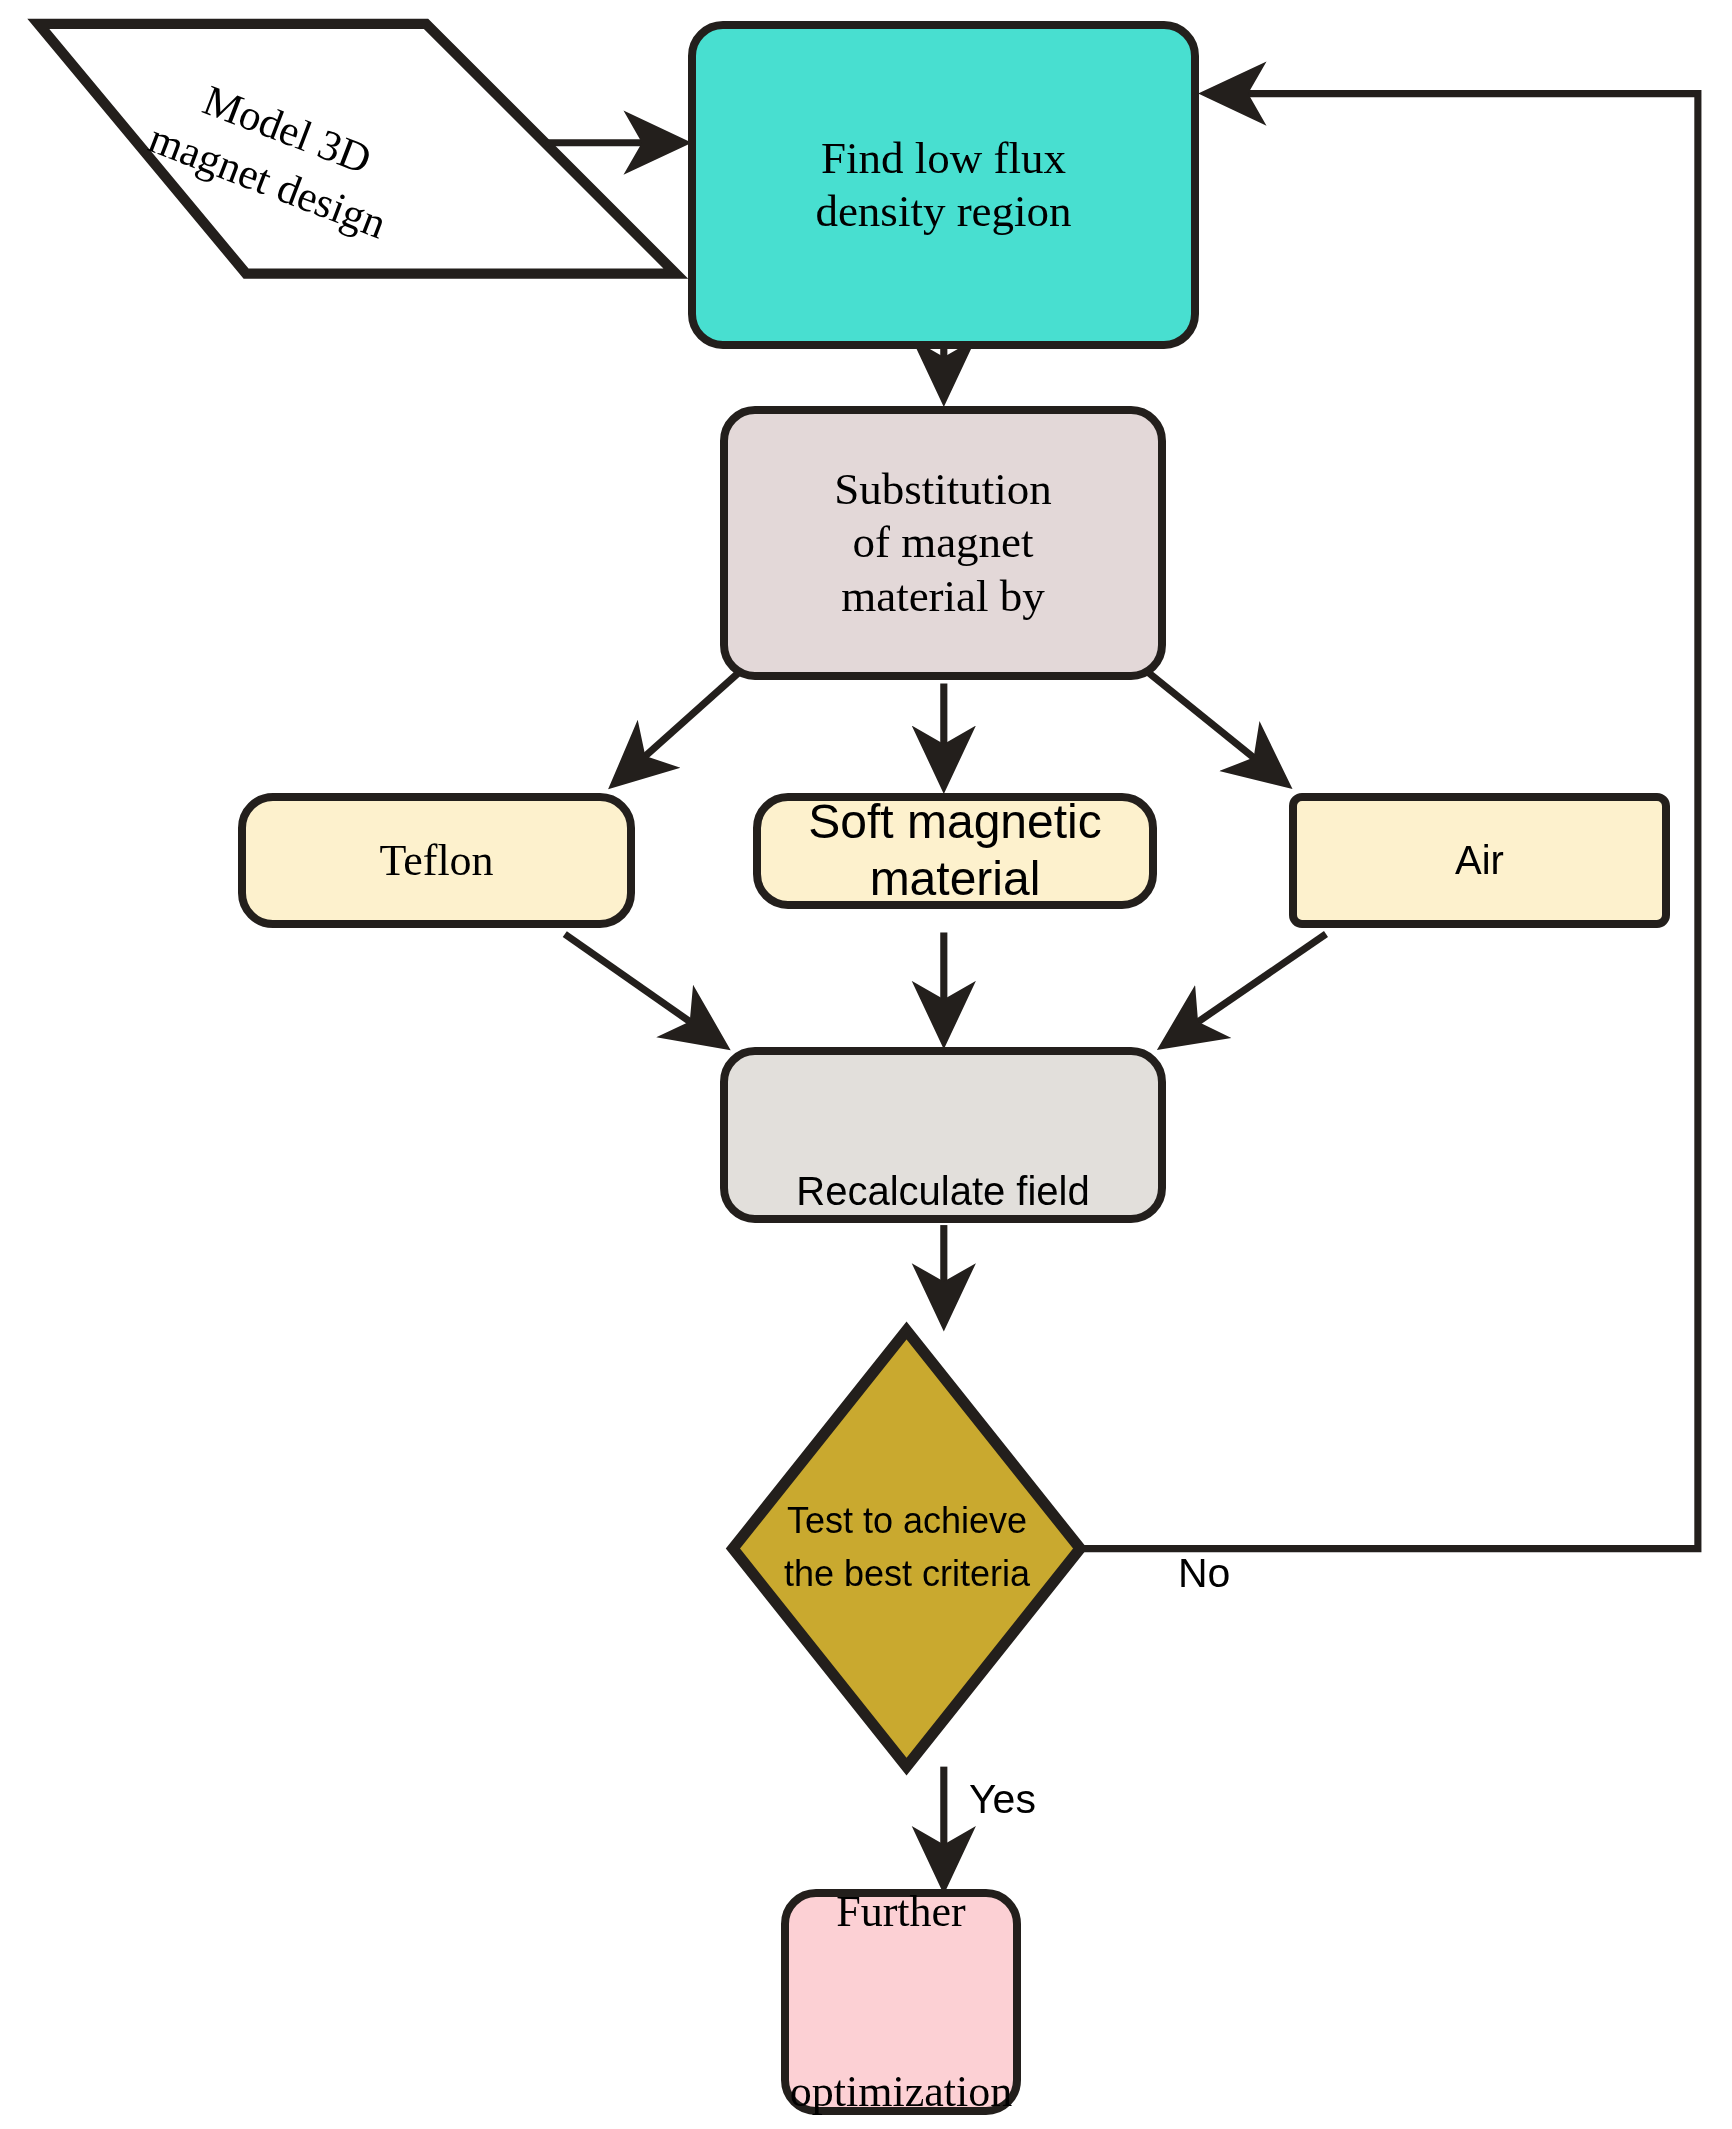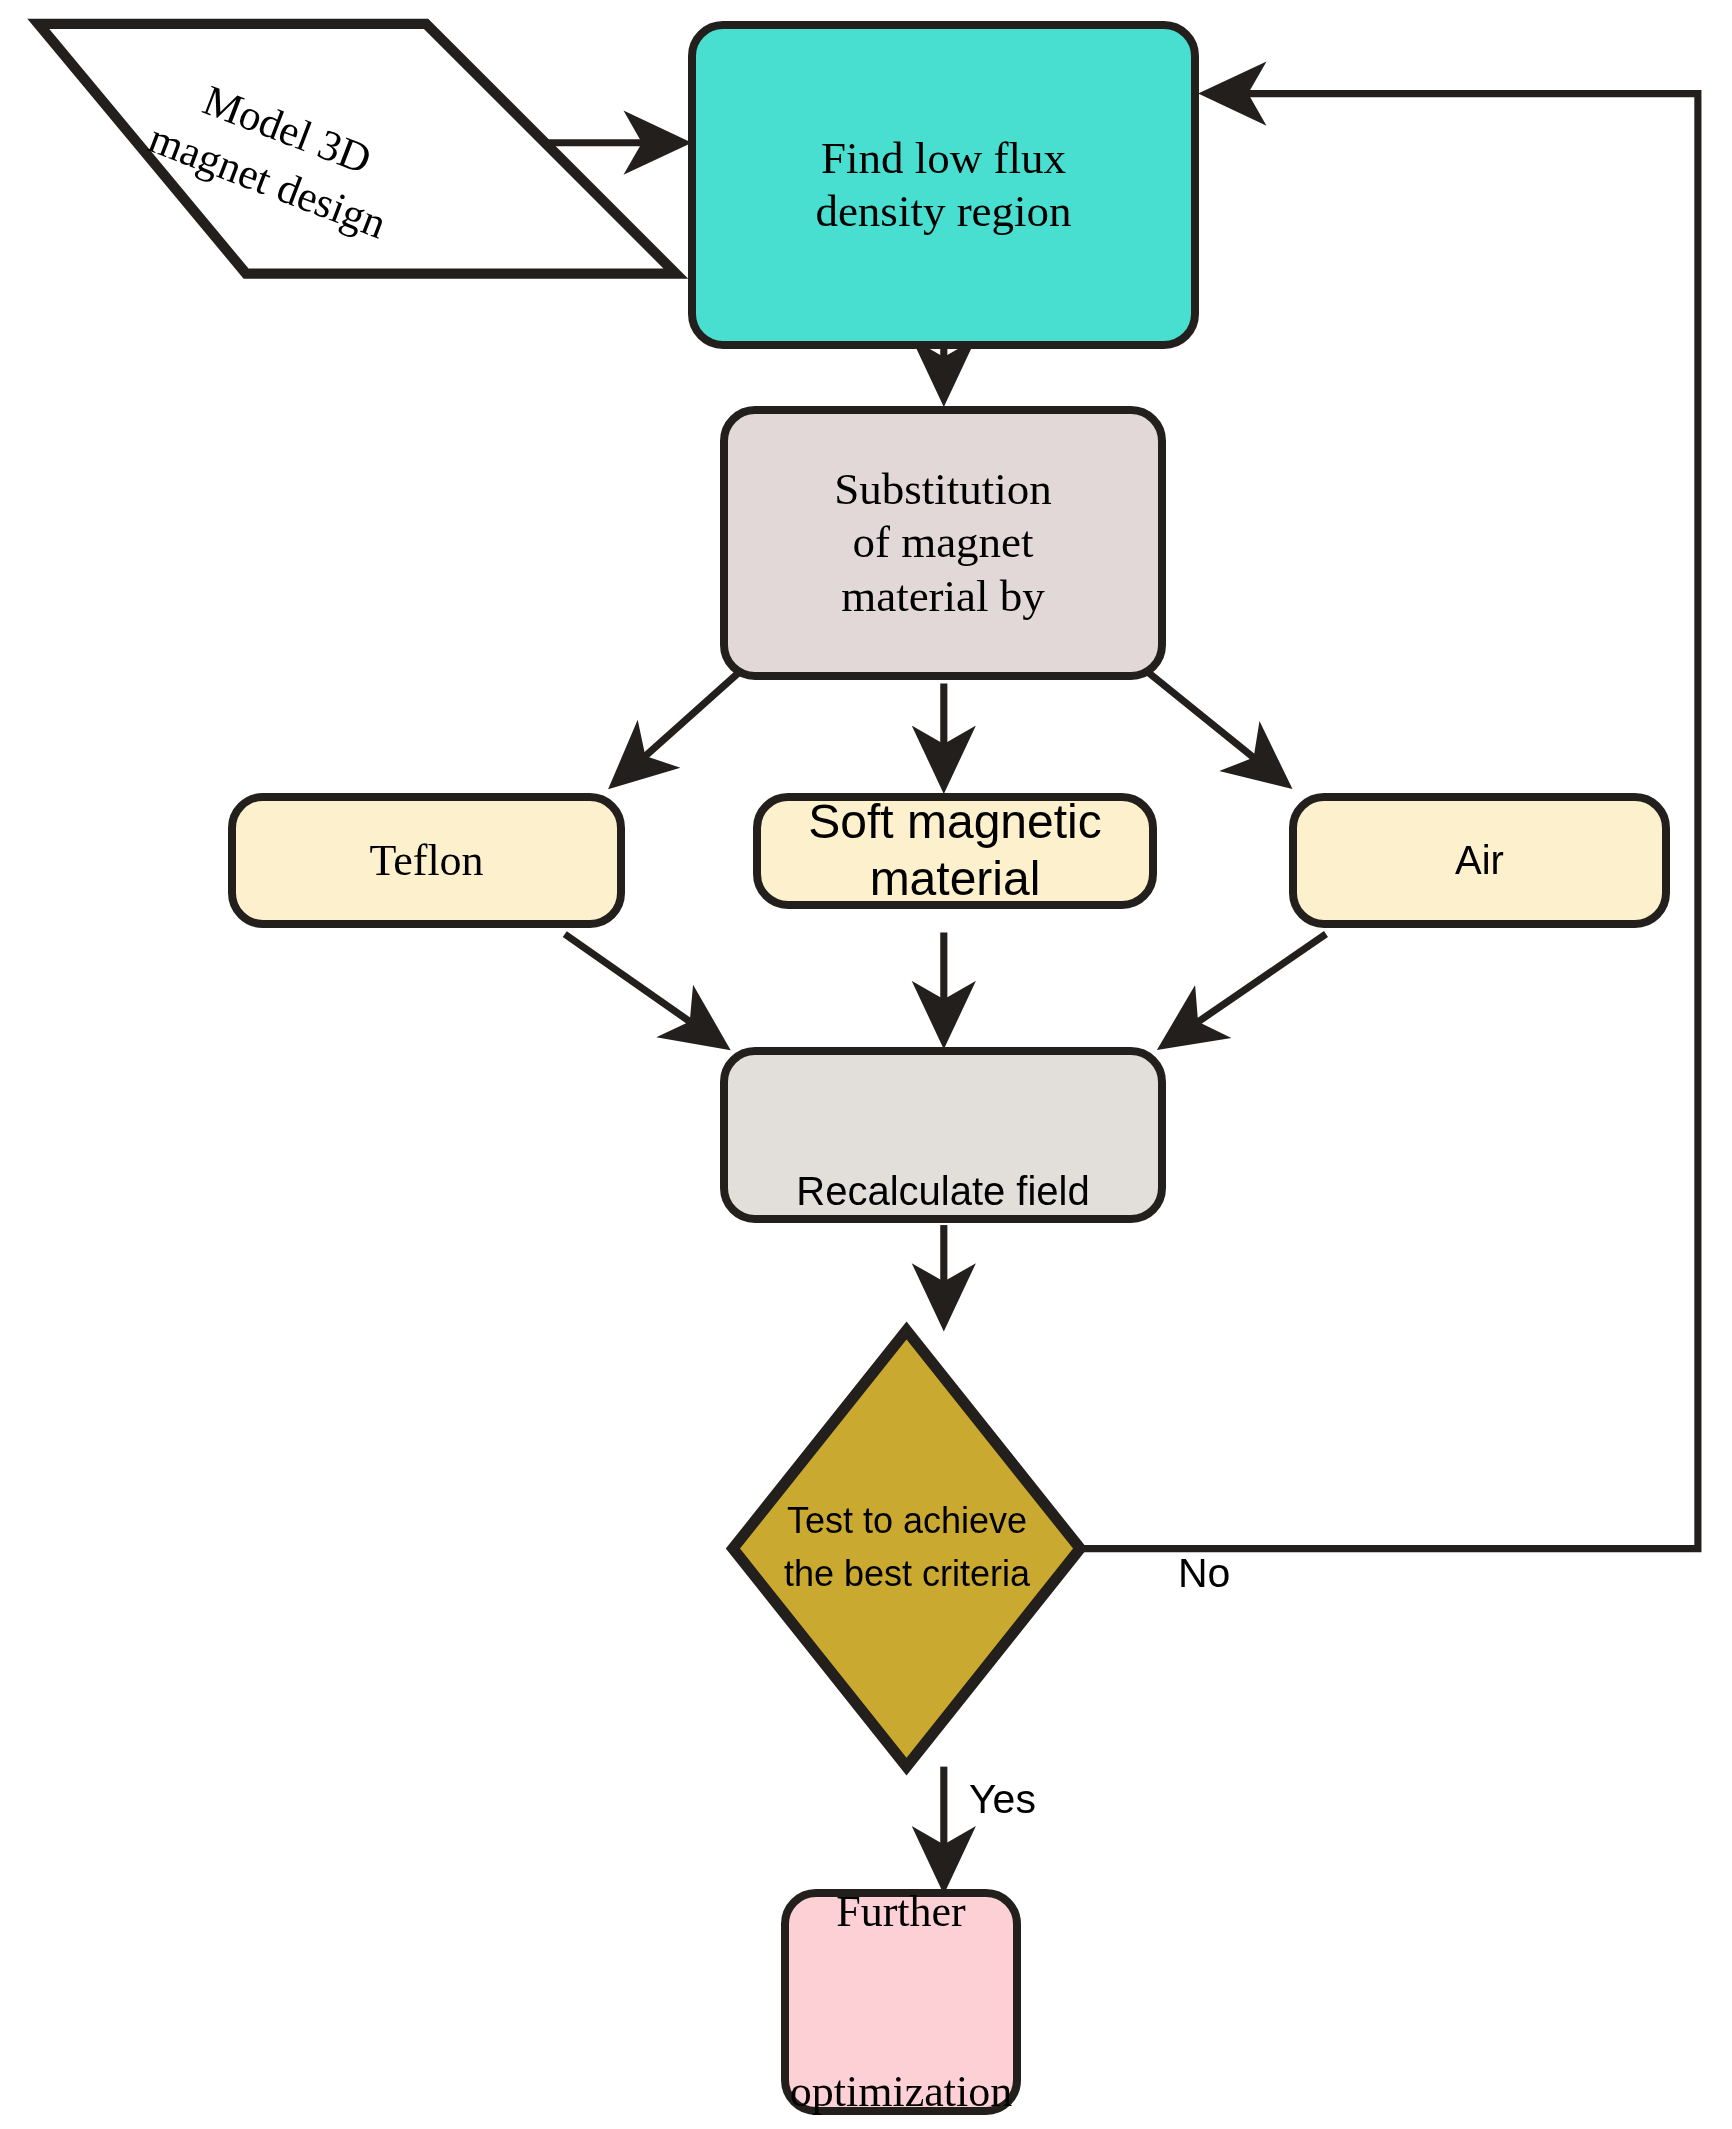--- a/index.html
+++ b/index.html
@@ -65,36 +65,37 @@
     background: #48dfd0;
     font-size: 45px;
   }
   #node-subst {
     left: 720px; top: 406px;
     width: 446px; height: 274px;
     background: #e3d8d8;
     font-size: 45px;
   }
   #node-teflon {
-    left: 228px; top: 793px;
+    left: 238px; top: 793px;
     width: 397px; height: 135px;
     background: #fdf1cd;
     font-size: 44px;
   }
   #node-soft {
     left: 753px; top: 793px;
     width: 404px; height: 116px;
     background: #fdf1cd;
     font-size: 48px;
   }
   #node-air {
     left: 1289px; top: 793px;
     width: 381px; height: 135px;
     background: #fdf1cd;
     font-size: 40px;
+    border-radius: 13px;
   }
   #node-recalc {
     left: 720px; top: 1047px;
     width: 446px; height: 176px;
     background: #e2dfdb;
     font-size: 40px;
     align-items: flex-end;
   }
   #node-test {
     left: 726px; top: 1323px;

